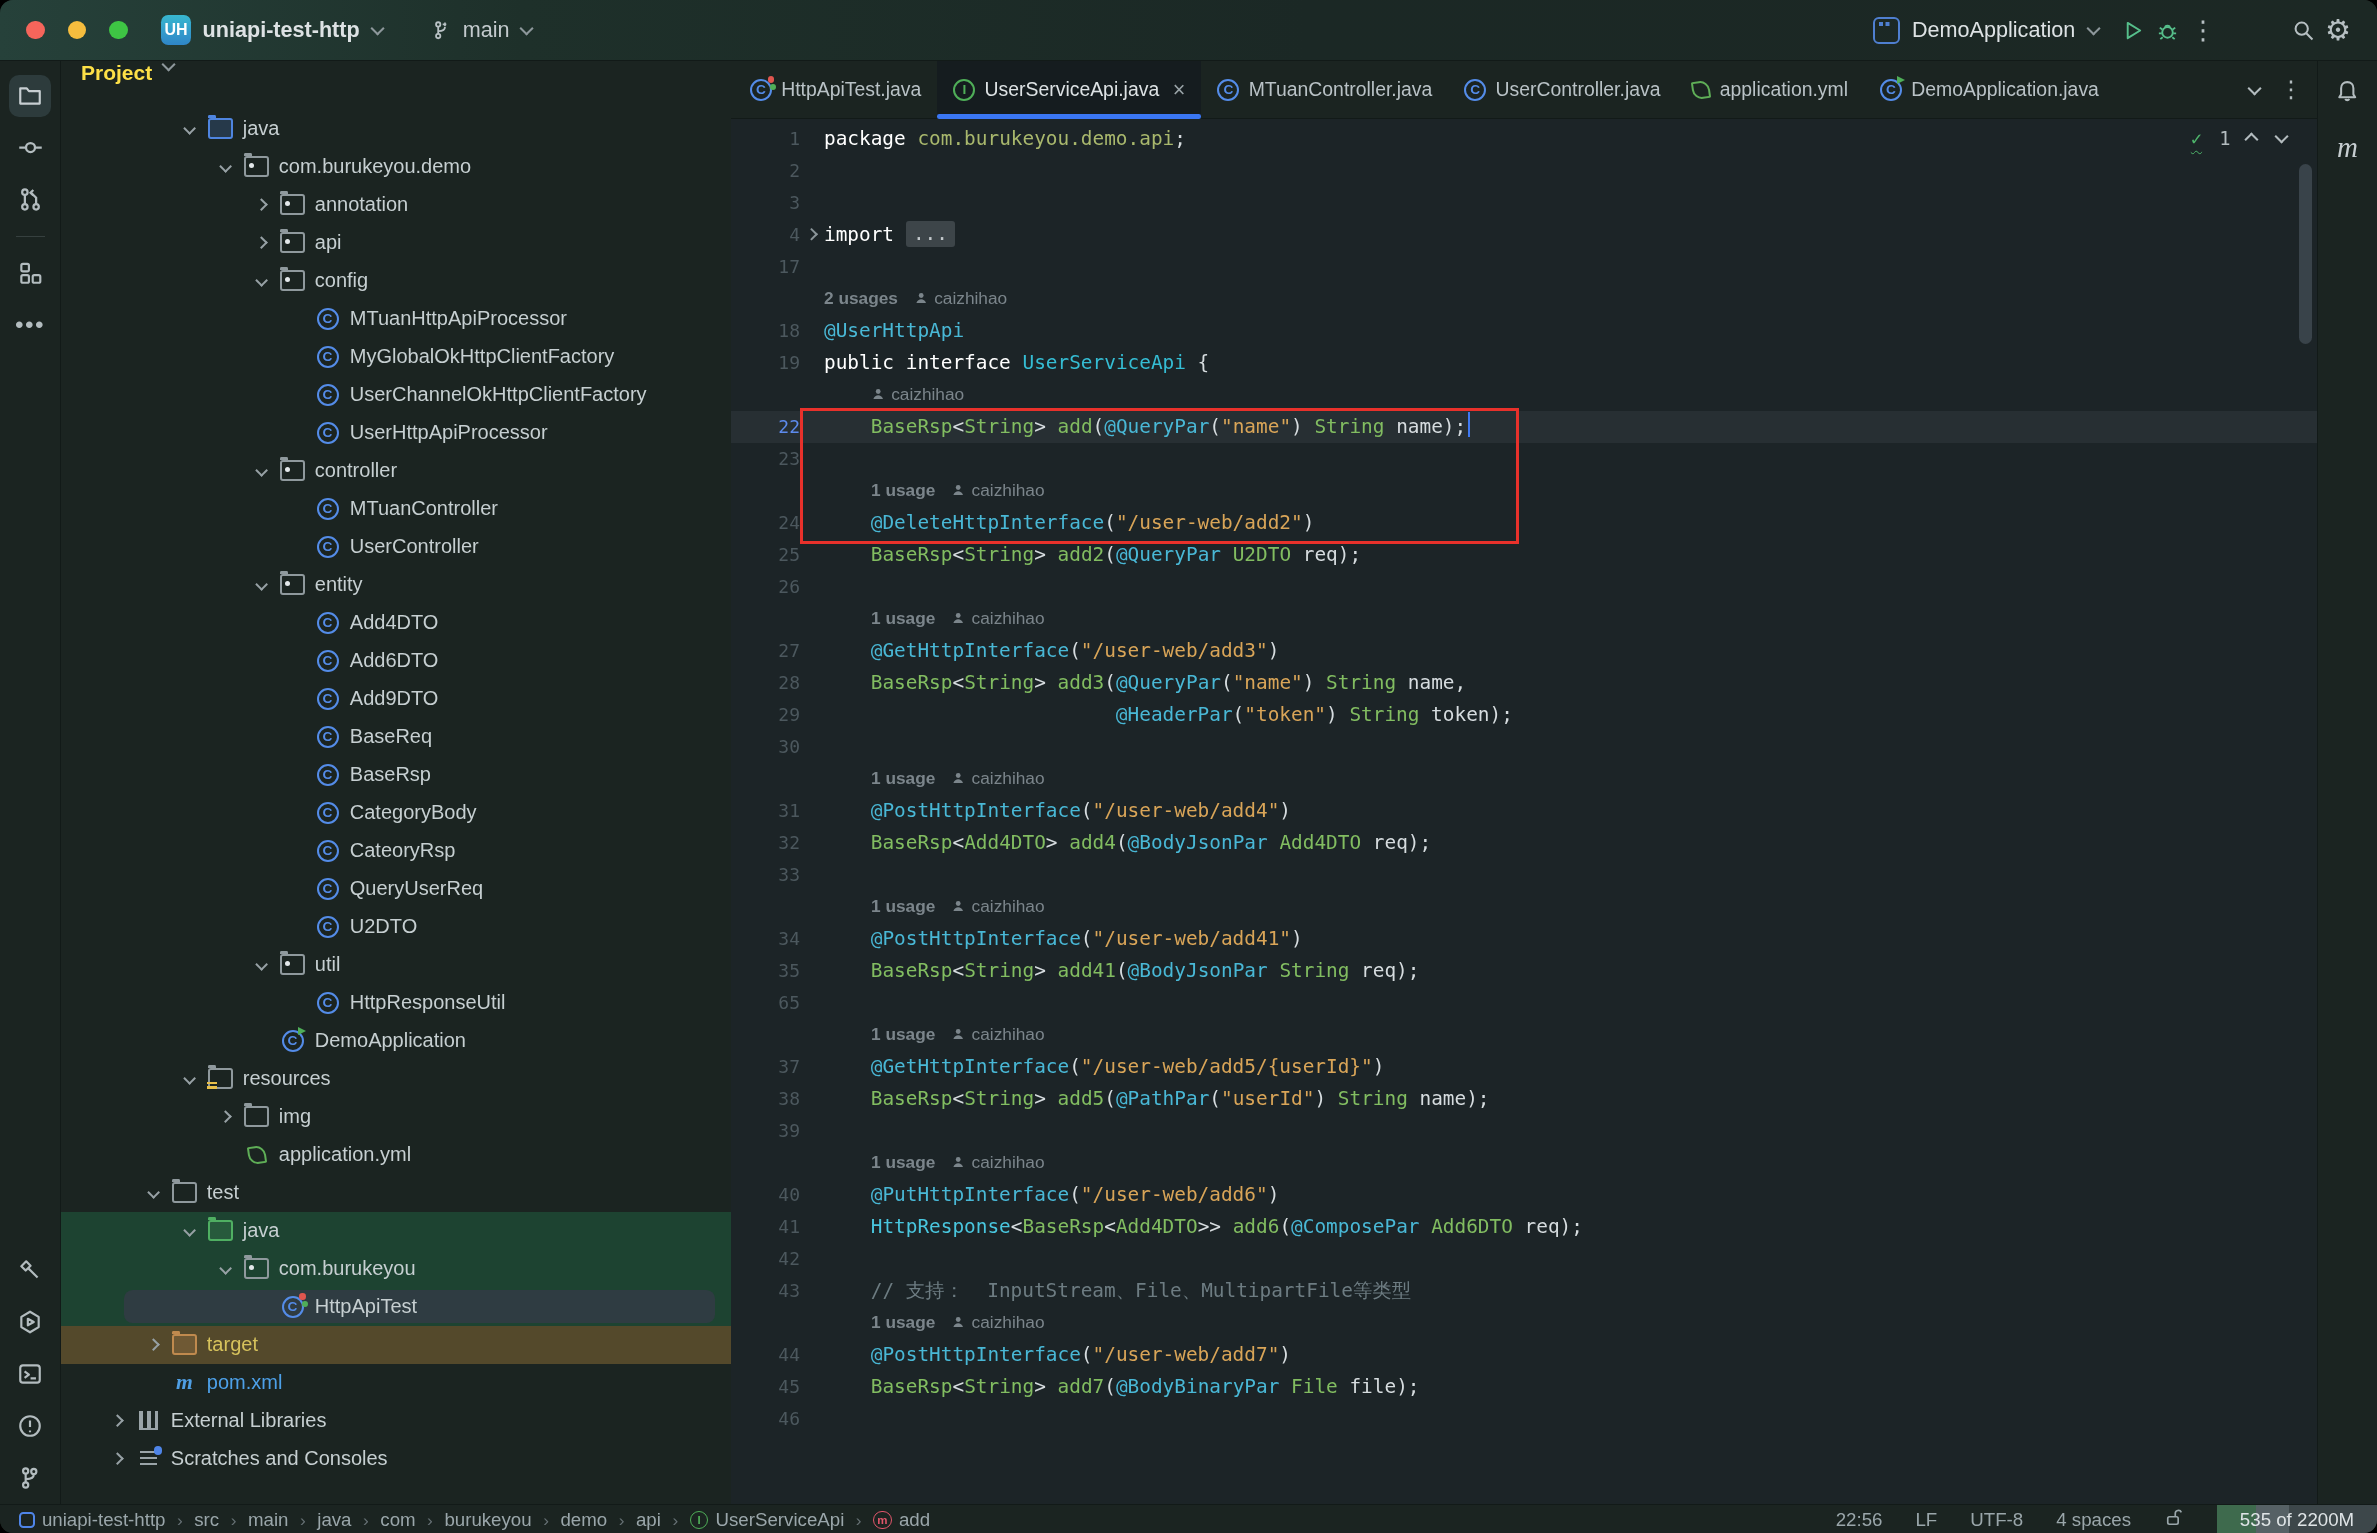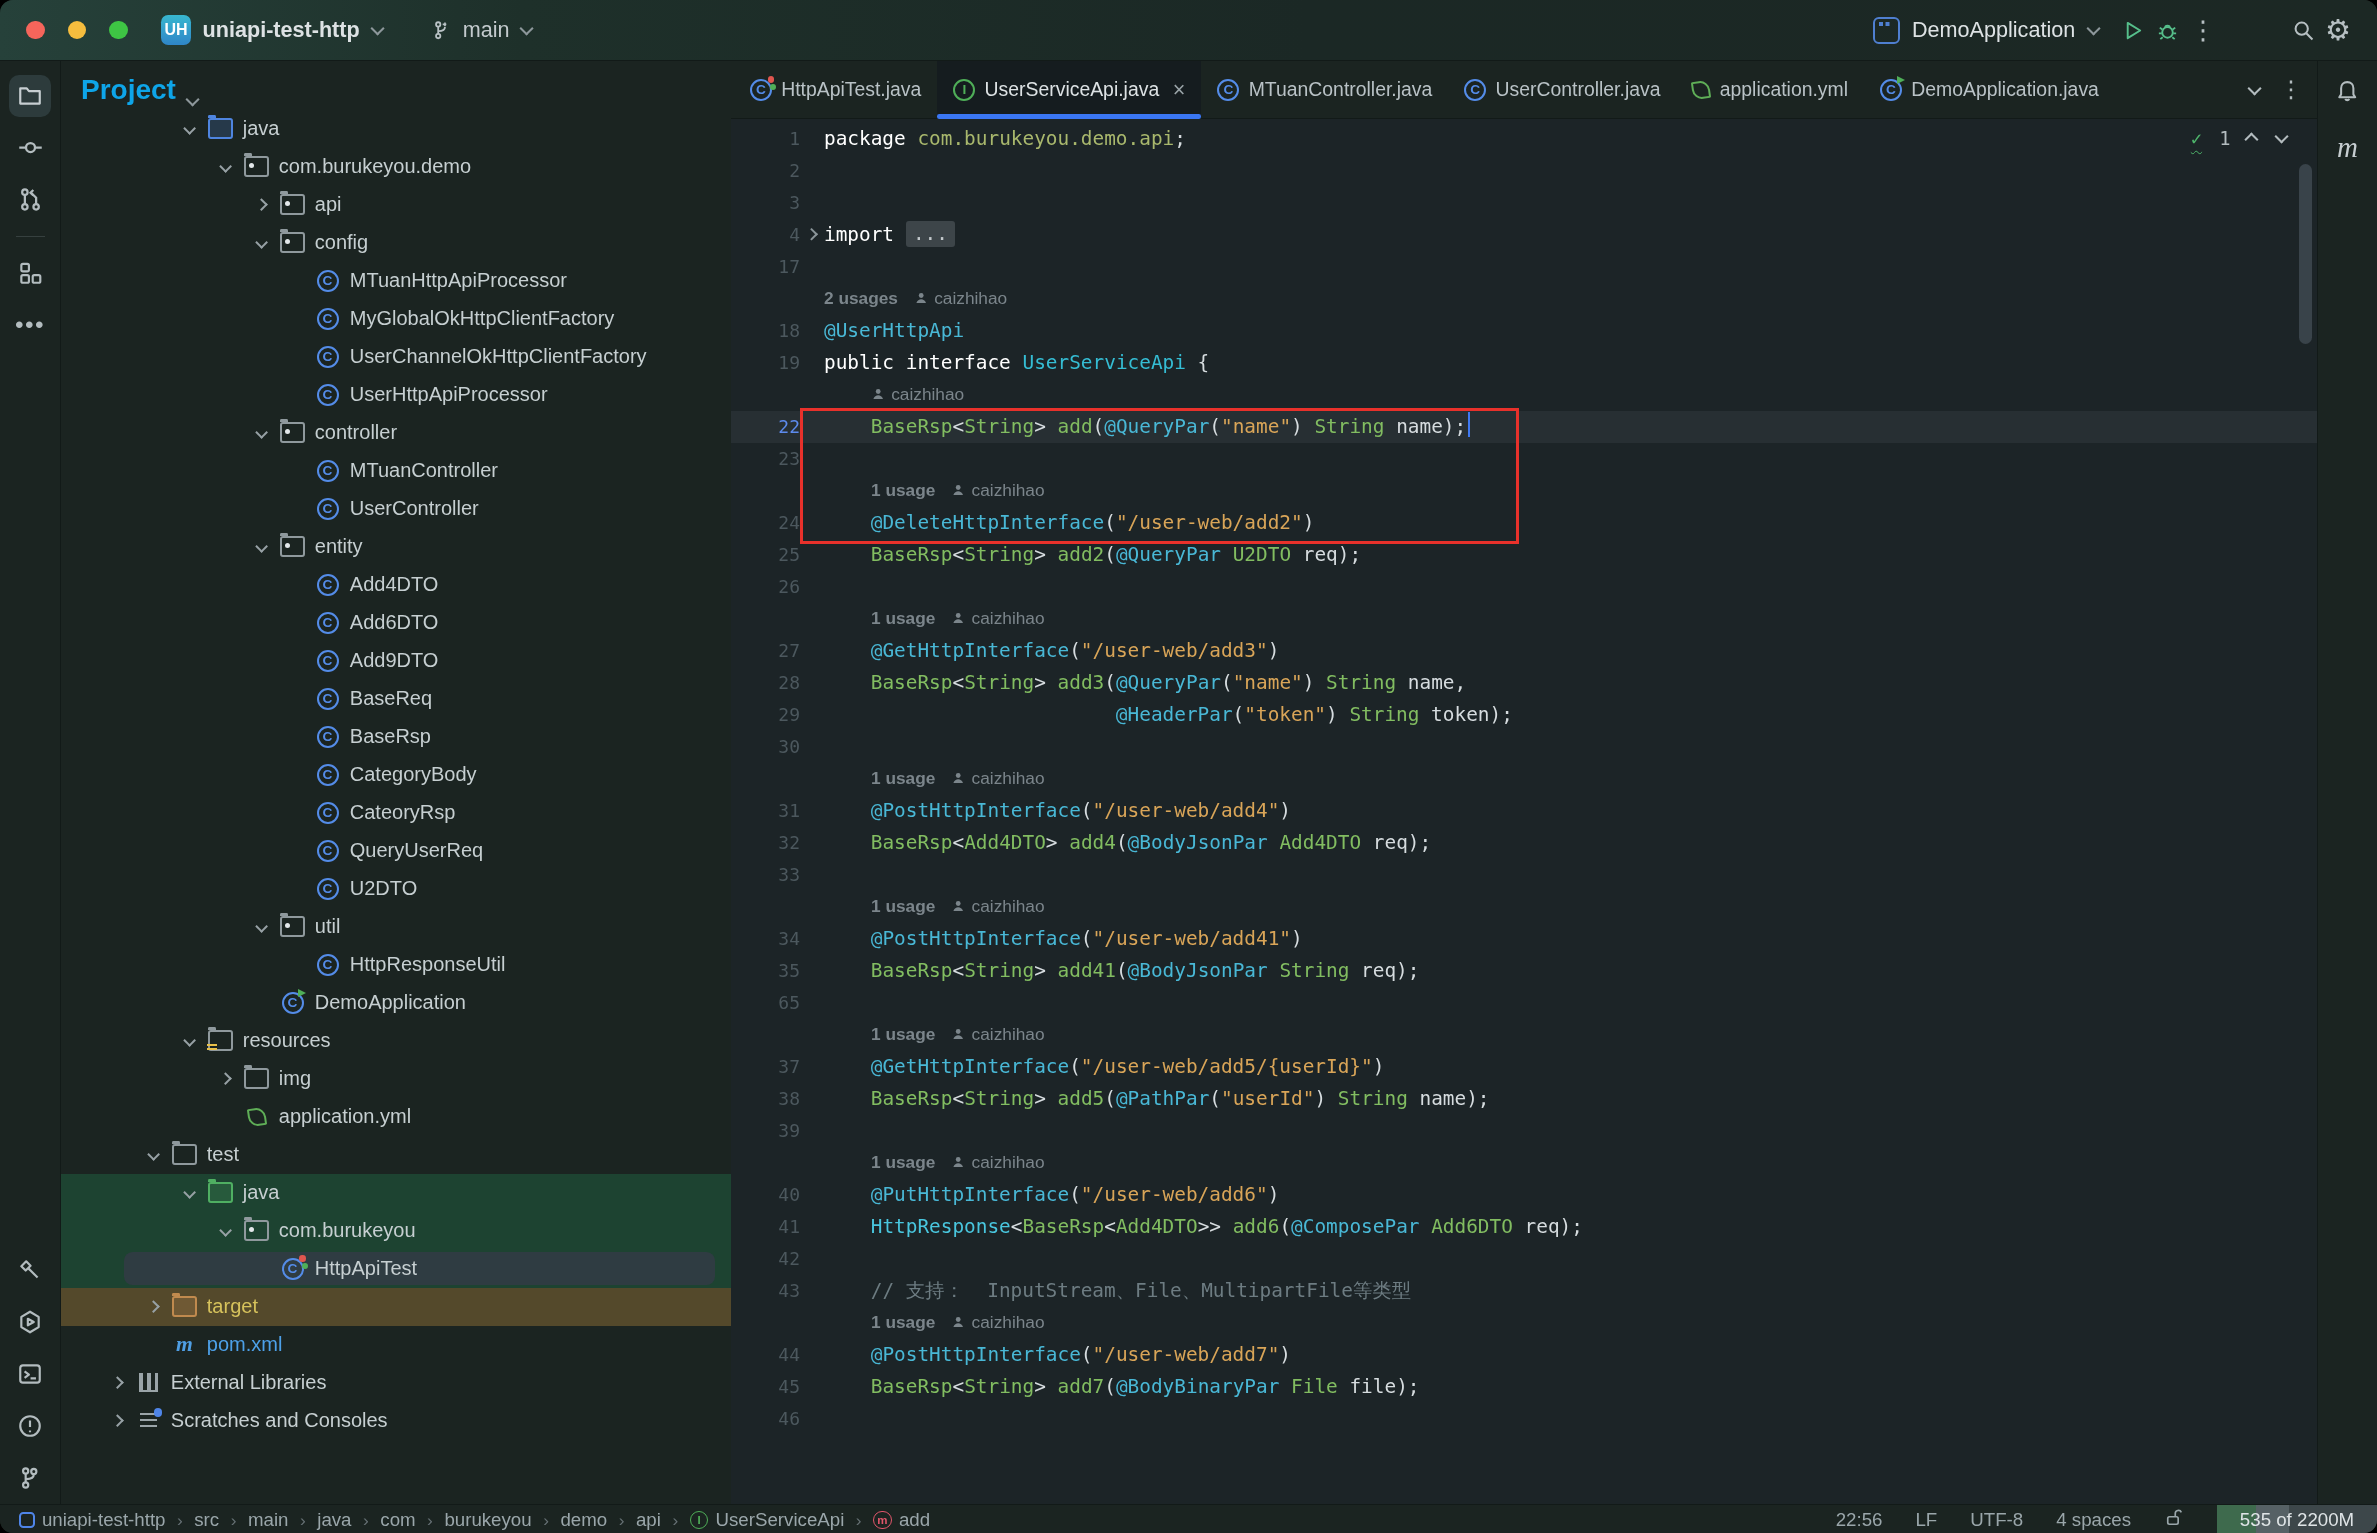--- a/index.html
+++ b/index.html
@@ -29,21 +29,21 @@
   
   .main{display:flex;height:1443px;}
   .activity{width:60px;background:#1b2421;border-right:0.7px solid #121a18;display:flex;flex-direction:column;align-items:center;padding-top:8.6px;}
   .act-item{width:42px;height:42px;display:grid;place-items:center;border-radius:10px;margin:5px 0;color:#b3bcbf;}
   .act-item.active{background:#2d3b3c;}
   .act-div{width:29px;height:1.4px;background:#36403f;margin:10px 0;}
   .act-spacer{flex:1;}
   .more-dots{font-size:24.5px;color:#b3bcbf;letter-spacing:1.4px;}
   
   .project{width:670px;background:#1b2421;position:relative;flex:none;}
-  .p-header{height:45px;display:flex;align-items:flex-end;padding-left:20px;gap:10px;color:#0ea5e9;font-size:28px;font-weight:700;}
+  .p-header{height:45px;display:flex;align-items:flex-start;padding-left:20px;gap:10px;color:#fde047;font-size:21px;font-weight:700;}
   .tree{padding-top:3.6px;}
   .trow{height:38px;display:flex;align-items:center;font-size:20px;color:#c6cfd1;position:relative;}
   .trow>*{position:relative;z-index:1;}
   .bg-green{background:#1d4331;}
   .bg-olive{background:#54492b;}
   .pill::before{content:'';position:absolute;left:63px;right:16px;top:2.2px;bottom:2.2px;background:#2f3c42;border-radius:8.6px;z-index:0;}
   .chevbox{width:29px;display:flex;justify-content:center;}
   .icobox{width:33px;display:flex;justify-content:center;align-items:center;}
   .tlabel{margin-left:5.8px;white-space:nowrap;}
   .tchev{width:7.2px;height:7.2px;border-right:2.2px solid #97a1a5;border-bottom:2.2px solid #97a1a5;}
@@ -287,20 +287,32 @@
           <div class="trow">
             <span style="width: 186px; flex: 0 0 auto;"></span>
             <span class="chevbox">
               <span class="tchev" style="transform: rotate(-45deg);"></span>
             </span>
             <span class="icobox">
               <span style="display: inline-flex; align-items: center; justify-content: center;">
                 <span class="fold-ic pkg"></span>
               </span>
             </span>
+            <span class="tlabel">annotation</span>
+          </div>
+          <div class="trow">
+            <span style="width: 186px; flex: 0 0 auto;"></span>
+            <span class="chevbox">
+              <span class="tchev" style="transform: rotate(-45deg);"></span>
+            </span>
+            <span class="icobox">
+              <span style="display: inline-flex; align-items: center; justify-content: center;">
+                <span class="fold-ic pkg"></span>
+              </span>
+            </span>
             <span class="tlabel">api</span>
           </div>
           <div class="trow">
             <span style="width: 186px; flex: 0 0 auto;"></span>
             <span class="chevbox">
               <span class="tchev" style="transform: rotate(45deg);"></span>
             </span>
             <span class="icobox">
               <span style="display: inline-flex; align-items: center; justify-content: center;">
                 <span class="fold-ic pkg"></span>

